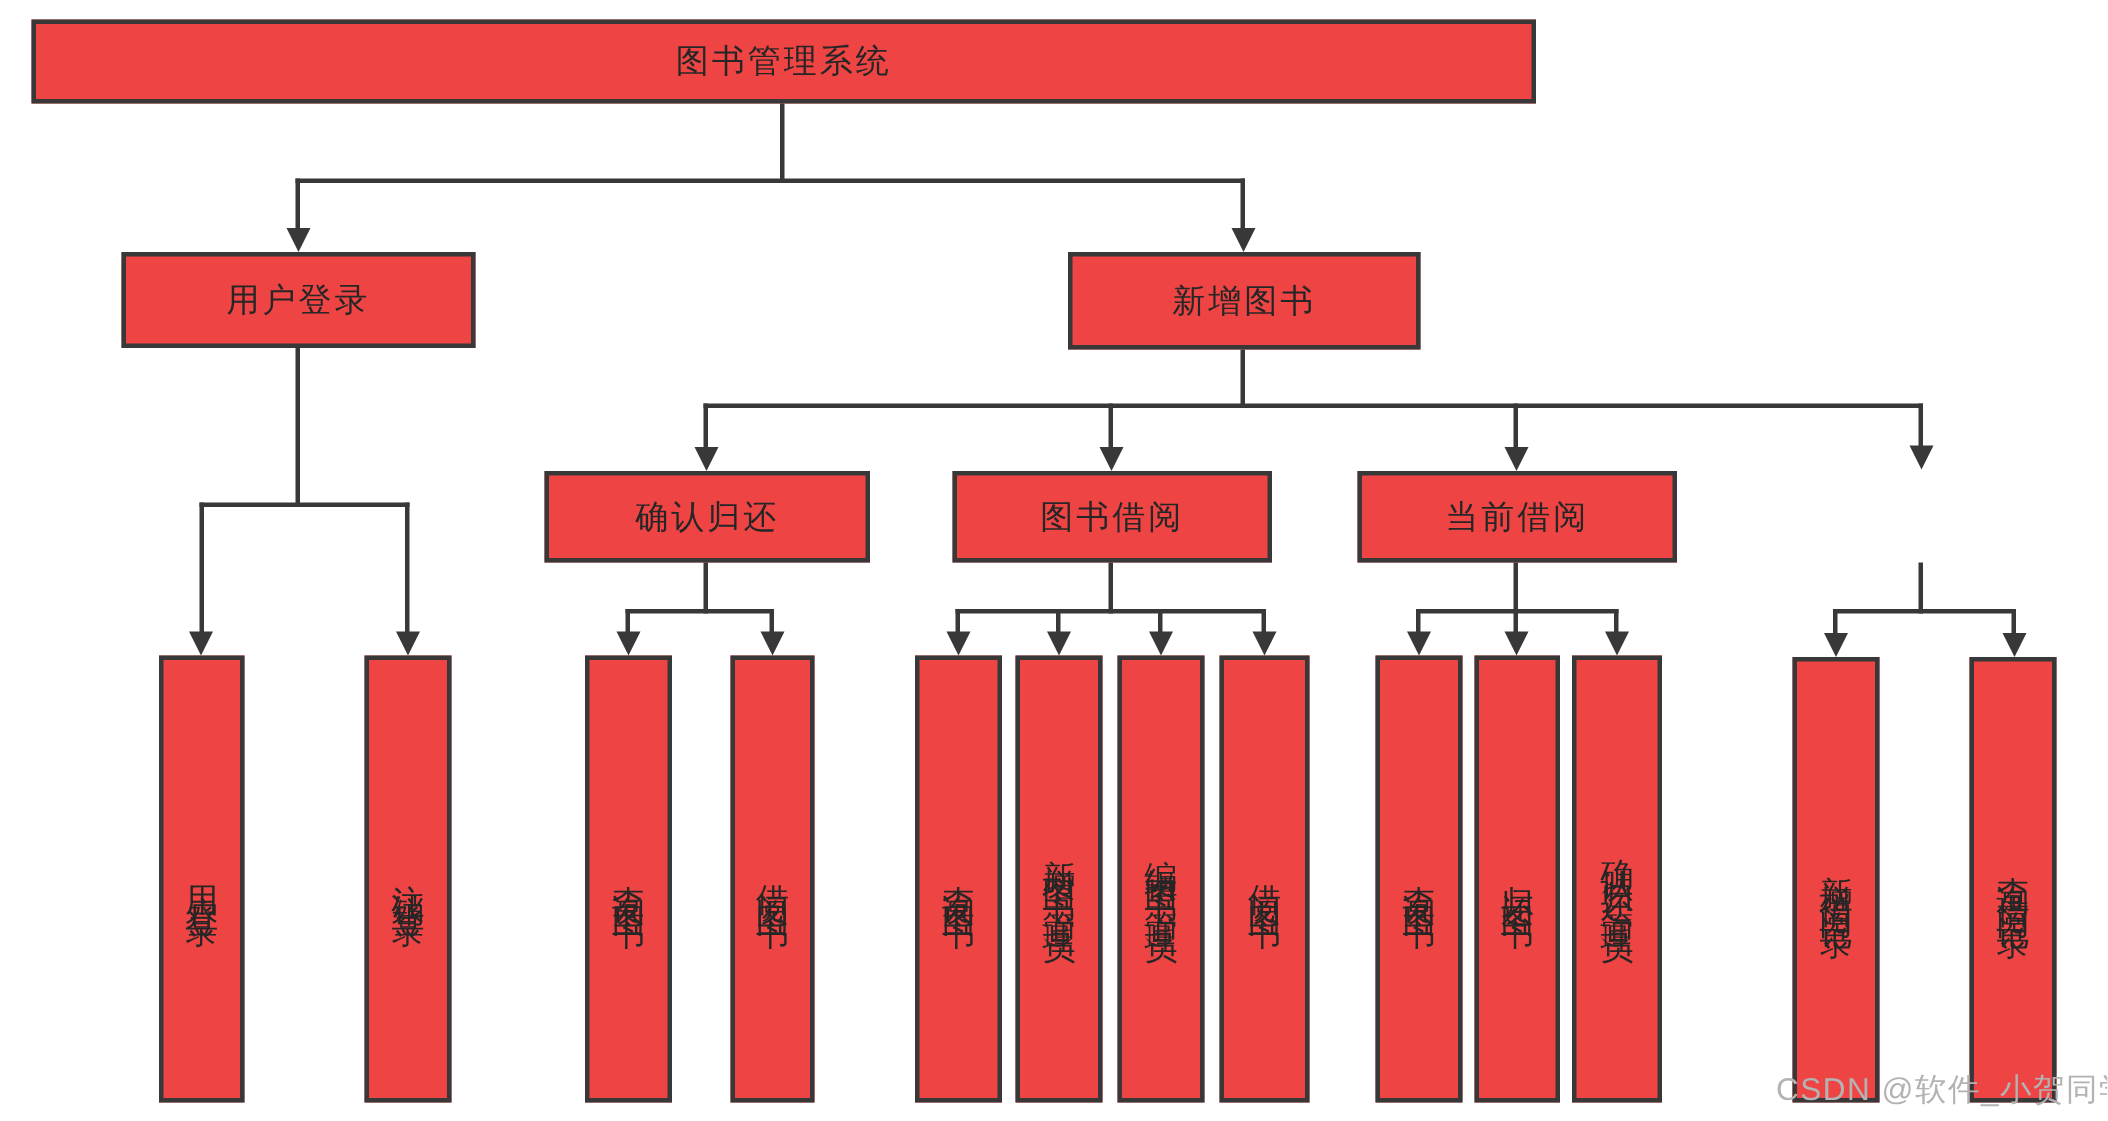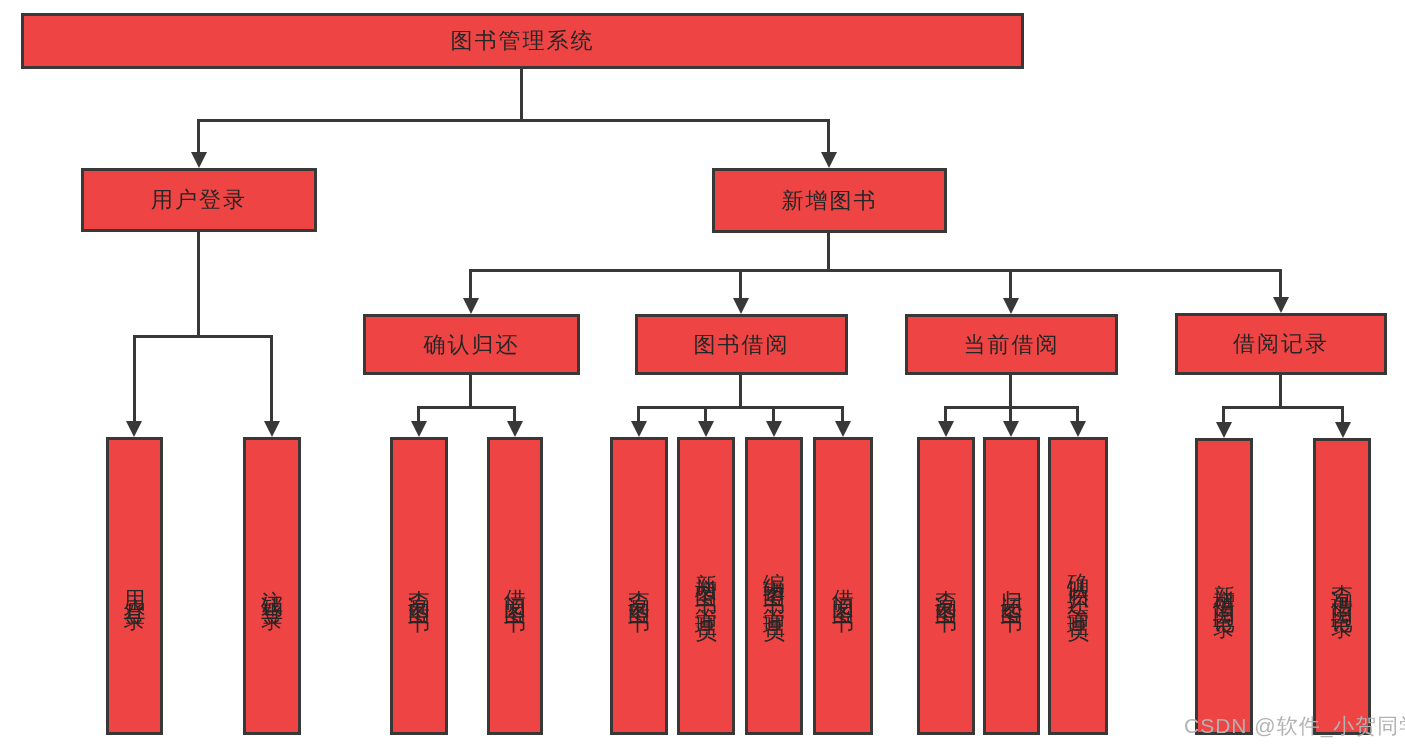--- a/index.html
+++ b/index.html
@@ -46,23 +46,20 @@
   </div>
 
   <div class="box" style="left:363px;top:314px;width:217px;height:61px;">
     <span>确认归还</span>
   </div>
   <div class="box" style="left:635px;top:314px;width:213px;height:61px;">
     <span>图书借阅</span>
   </div>
   <div class="box" style="left:905px;top:314px;width:213px;height:61px;">
     <span>当前借阅</span>
-  </div>
-  <div class="box" style="left:1175px;top:313px;width:212px;height:62px;">
-    <span>借阅记录</span>
   </div>
 
   <div class="box vbox" style="left:106px;top:437px;width:57px;height:298px;">
     <span>用户登录</span>
   </div>
   <div class="box vbox" style="left:243px;top:437px;width:58px;height:298px;">
     <span>注销登录</span>
   </div>
 
   <div class="box vbox" style="left:390px;top:437px;width:58px;height:298px;">

